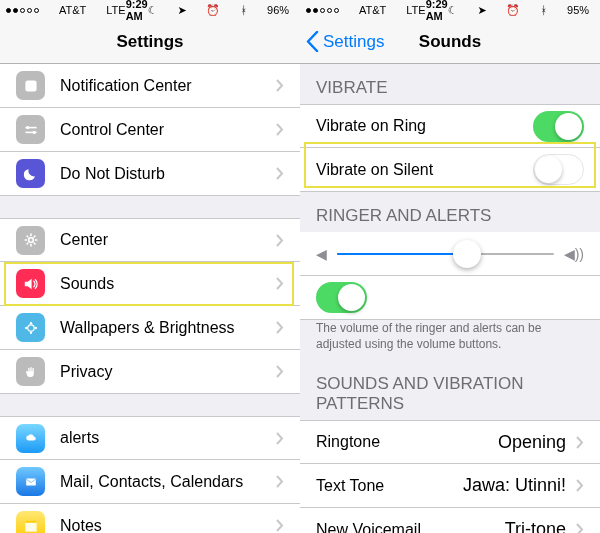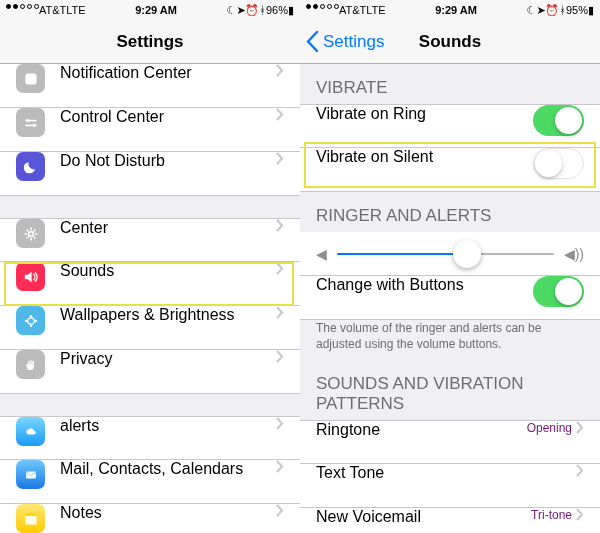--- a/index.html
+++ b/index.html
@@ -1,34 +1,34 @@
 <!DOCTYPE html>
 <html><head>
 <meta charset="utf-8">
 <style>
 *{margin:0;padding:0;box-sizing:border-box;font-family:-apple-system,"Helvetica Neue",Helvetica,Arial,sans-serif;-webkit-font-smoothing:antialiased}
 body{width:600px;height:533px;background:#fff;display:flex;overflow:hidden}
 .screen{width:300px;height:533px;overflow:hidden;background:#efeff4;position:relative}
 .statusbar{height:20px;background:#f7f7f7;display:flex;align-items:center;justify-content:space-between;padding:0 6px;font-size:11px;font-weight:500}
-.sb-left,.sb-right{display:flex;align-items:flex-start;gap:0}
+.sb-left,.sb-right{display:flex;align-items:center;gap:20px}
 .dots{display:flex;gap:2px;align-items:center}
 .dot{width:5px;height:5px;border-radius:50%;border:0.7px solid #000}
 .dot.f{background:#000}
 .navbar{height:44px;background:#f7f7f7;border-bottom:0.5px solid #b2b2b2;display:flex;align-items:center;justify-content:center;position:relative}
 .navtitle{font-size:17px;font-weight:600}
 .navback{position:absolute;left:6px;display:flex;align-items:center;color:#007aff;font-size:17px}
 .navback svg{width:13px;height:21px;margin-right:4px}
 .content{height:469px;overflow:hidden;background:#efeff4}
 .group-header{font-size:17px;color:#6d6d72;padding:14px 16px 6px;text-transform:uppercase}
 .group-footer{font-size:12px;color:#6d6d72;padding:0 16px 8px;line-height:1.35}
-.row{height:44px;background:#fff;display:flex;align-items:flex-start;padding:0 16px;position:relative;border-bottom:0.5px solid #c8c7cc}
+.row{height:44px;background:#fff;display:flex;align-items:center;padding:0 16px;position:relative;border-bottom:0.5px solid #c8c7cc}
 .row.first{border-top:0.5px solid #c8c7cc}
 .row .icon-wrap{width:29px;height:29px;border-radius:7px;margin-right:15px;display:flex;align-items:center;justify-content:center;flex-shrink:0}
 .row .label{flex:1;font-size:16px;color:#000}
-.row .value{font-size:12px;color:#701a75;margin-right:4px}
+.row .value{font-size:18px;color:#000000;margin-right:10px}
 .chevron{color:#c7c7cc;flex-shrink:0}
 .chevron svg{width:8px;height:13px;display:block}
 .gap{height:22px}
 .hl{position:absolute;border:2px solid #e8e045;pointer-events:none;z-index:10}
 .toggle{width:51px;height:31px;border-radius:16px;position:relative;flex-shrink:0}
 .toggle.on{background:#4cd964}
 .toggle.off{background:#fff;border:1.5px solid #e5e5e5}
 .knob{width:27px;height:27px;border-radius:50%;background:#fff;position:absolute;top:2px;box-shadow:0 2px 4px rgba(0,0,0,0.25)}
 .toggle.on .knob{right:2px}
 .toggle.off .knob{left:1px;top:0.5px}
@@ -264,38 +264,38 @@
     <div class="group-header">RINGER AND ALERTS</div>
     <div class="slider-row first">
       <span class="vol-icon">◀</span>
       <div class="slider-track">
         <div class="slider-fill" style="width:60%"></div>
         <div class="slider-knob" style="left:60%"></div>
       </div>
       <span class="vol-icon">◀))</span>
     </div>
     <div class="row">
-      <div class="label">Change with Buttons</div>
       <div class="toggle on">
           <div class="knob"></div>
         </div>
     </div>
     <div class="group-footer">The volume of the ringer and alerts can be adjusted using the volume buttons.</div>
     <div class="group-header">SOUNDS AND VIBRATION PATTERNS</div>
     <div class="row first">
       <div class="label">Ringtone</div>
       <div class="value">Opening</div>
       <span class="chevron">
           <svg viewBox="0 0 8 13">
             <path d="M1 1l5 5.5L1 12" stroke="#c7c7cc" stroke-width="2" fill="none"></path>
           </svg>
         </span>
     </div>
     <div class="row">
       <div class="label">Text Tone</div>
+      <div class="value">Jawa: Utinni!</div>
       <span class="chevron">
           <svg viewBox="0 0 8 13">
             <path d="M1 1l5 5.5L1 12" stroke="#c7c7cc" stroke-width="2" fill="none"></path>
           </svg>
         </span>
     </div>
     <div class="row">
       <div class="label">New Voicemail</div>
       <div class="value">Tri-tone</div>
       <span class="chevron">

